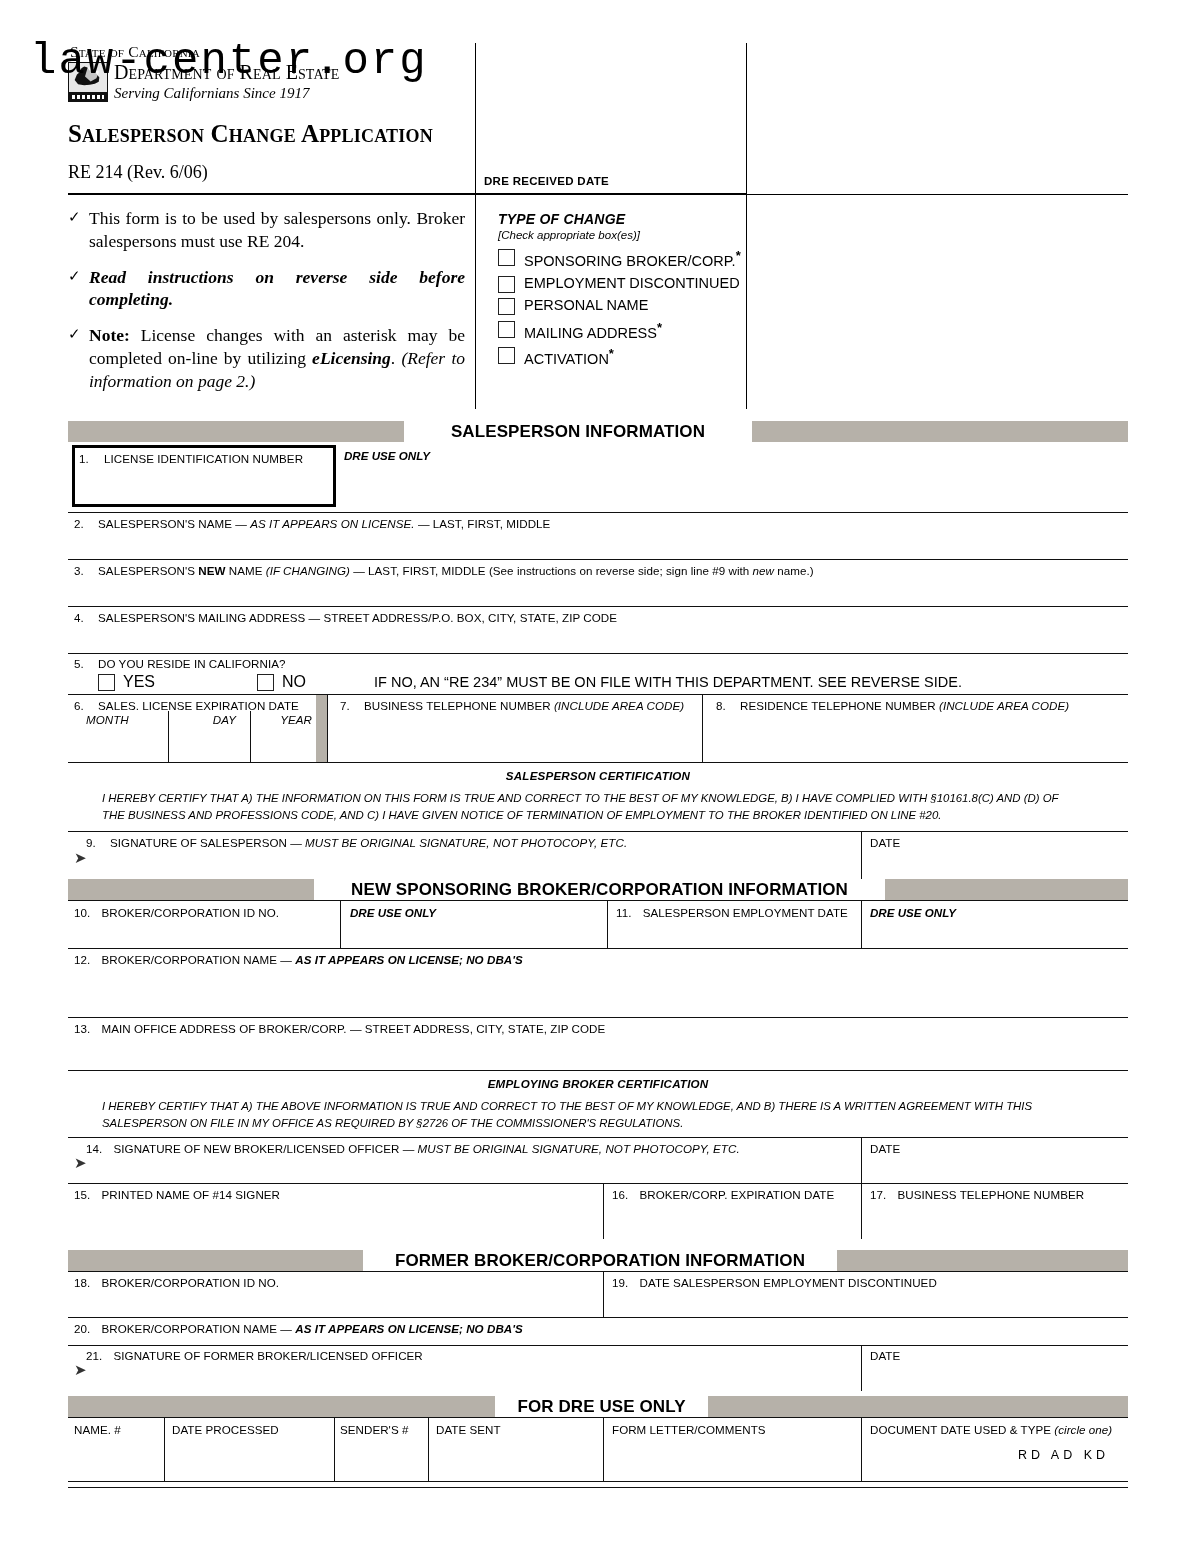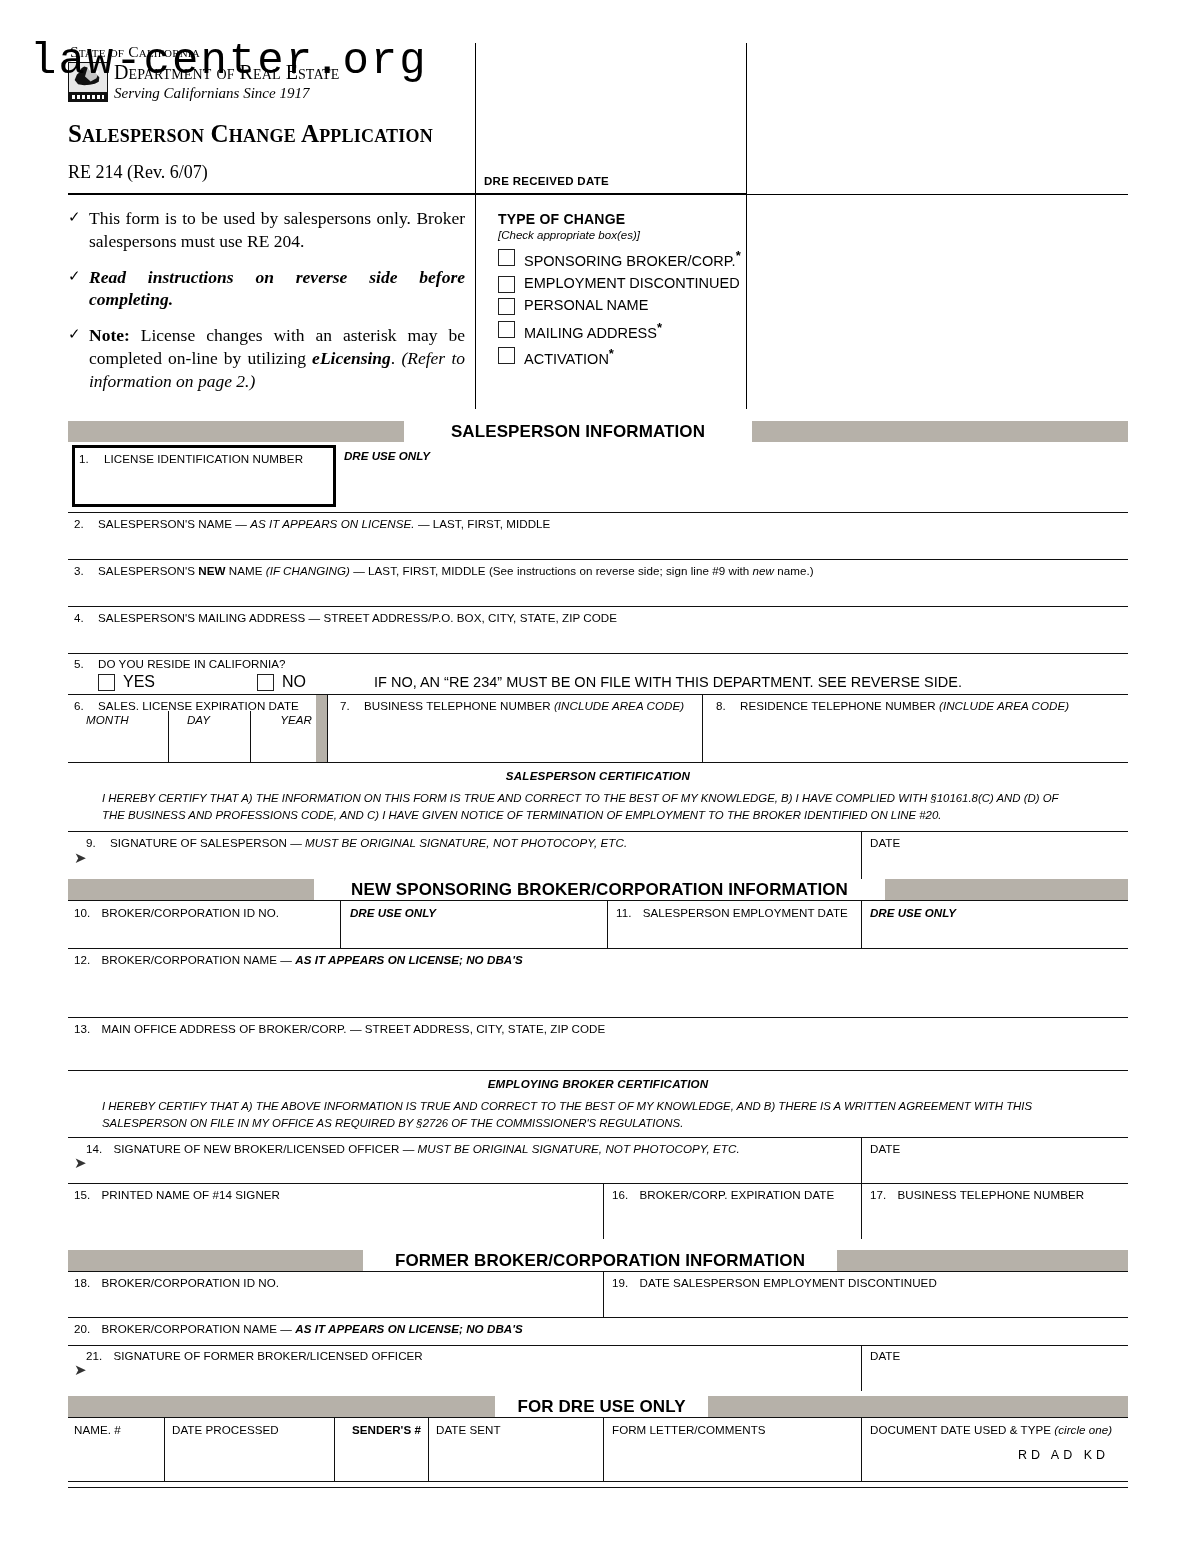--- a/index.html
+++ b/index.html
@@ -62,21 +62,21 @@
   .hb-right{position:absolute; left:679px; top:0; width:381px; height:214px;}
 
   .bullets{font-family:"Liberation Serif", serif; font-size:17.5px;
            line-height:1.3; padding:12px 10px 0 0;}
   .bullet{display:flex; gap:8px; margin-bottom:13px;}
   .bullet .chk{flex:none; width:13px; font-size:15px; line-height:1.35;}
   .bullet .txt{flex:1; text-align:justify;}
   .b-bold-ital{font-weight:bold; font-style:italic;}
 
   .toc{padding:16px 10px 0 22px;}
-  .toc-title{font-size:14px; font-weight:bold; letter-spacing:.2px;}
+  .toc-title{font-size:14px; font-weight:bold; font-style:italic; letter-spacing:.2px;}
   .toc-sub{font-size:11.5px; font-style:italic; margin:2px 0 7px 0;}
   .toc-item{display:flex; align-items:flex-start; gap:9px; margin-bottom:4.5px;}
   .cbox{width:15px; height:15px; border:1.6px solid #222; flex:none; margin-top:1px;
         background:#fff;}
   .toc-lbl{font-size:14.5px; line-height:1.2; white-space:nowrap;}
   .ast{font-size:13px; vertical-align:super; font-weight:bold;}
 
   
   .secbar{position:relative; height:21px; background:#b6b1a9; margin:0;}
   .secbar .white{position:absolute; top:0; height:21px; background:#fff;
@@ -139,21 +139,21 @@
             <div class="bear"></div>
               <div class="bear2"></div>
               <div class="strip"></div>
           </div>
           <div>
             <div class="dept-line small-caps">Department of Real Estate</div>
             <div class="serving-line">Serving Californians Since 1917</div>
           </div>
         </div>
         <div class="form-title small-caps">Salesperson Change Application</div>
-        <div class="form-rev">RE 214 (Rev. 6/07)</div>
+        <div class="form-rev">RE 214 (Rev. 6/06)</div>
         <div style="position:absolute;left:0;bottom:0;width:407px;border-top:1.5px solid #000;"></div>
       </div>
 
       <div class="hdr-mid">
         <div class="dre-recv">DRE RECEIVED DATE</div>
         <div style="position:absolute;left:0;bottom:0;width:100%;border-top:1.5px solid #000;"></div>
       </div>
 
       <div class="hdr-right"></div>
     </div>
@@ -268,21 +268,21 @@
     <div class="graybar-v" style="left:248px; top:0; height:68px;"></div>
     <div class="vline" style="left:259px;"></div>
     <div class="vline" style="left:634px;"></div>
 
     <div style="position:absolute; left:6px; top:4px;" class="lbl">
       <span class="num">6.</span>
       <span style="margin-left:11px;">SALES. LICENSE EXPIRATION DATE</span>
     </div>
     <div style="position:absolute; left:18px; top:18px; width:226px; display:flex;">
       <span class="lbl lbl-i" style="width:75px; text-align:left;">MONTH</span>
-      <span class="lbl lbl-i" style="width:75px; text-align:center;font-style:italic;">DAY</span>
+      <span class="lbl lbl-i" style="width:75px; text-align:right;font-style:italic;">DAY</span>
       <span class="lbl lbl-i" style="width:76px; text-align:right;">YEAR</span>
     </div>
     <div class="vline" style="left:100px; top:16px; bottom:0;"></div>
     <div class="vline" style="left:182px; top:16px; bottom:0;"></div>
     <div style="position:absolute; left:6px; top:16px; width:242px; height:52px;"></div>
 
     <div style="position:absolute; left:272px; top:4px;" class="lbl">
       <span class="num">7.</span>
       <span style="margin-left:11px;">BUSINESS TELEPHONE NUMBER </span><span class="lbl-i">(INCLUDE AREA CODE)</span>
     </div>
@@ -447,21 +447,21 @@
     <div class="vline" style="left:360px;"></div>
     <div class="vline" style="left:535px;"></div>
     <div class="vline" style="left:793px;"></div>
 
     <div style="position:absolute; left:6px; top:5px;" class="lbl">NAME. #</div>
     <div style="position:absolute; left:6px; top:20px; width:88px; height:44px;"></div>
 
     <div style="position:absolute; left:104px; top:5px;" class="lbl">DATE PROCESSED</div>
     <div style="position:absolute; left:100px; top:20px; width:162px; height:44px;"></div>
 
-    <div style="position:absolute; left:284px; top:5px;font-weight:bold;" class="lbl">SENDER'S #</div>
+    <div style="position:absolute; left:272px; top:5px;" class="lbl">SENDER'S #</div>
     <div style="position:absolute; left:270px; top:20px; width:87px; height:44px;"></div>
 
     <div style="position:absolute; left:368px; top:5px;" class="lbl">DATE SENT</div>
     <div style="position:absolute; left:364px; top:20px; width:167px; height:44px;"></div>
 
     <div style="position:absolute; left:544px; top:5px;" class="lbl">FORM LETTER/COMMENTS</div>
     <div style="position:absolute; left:540px; top:20px; width:249px; height:44px;"></div>
 
     <div style="position:absolute; left:802px; top:5px;" class="lbl">
       <span>DOCUMENT DATE USED &amp; TYPE </span><span class="circle-one">(circle one)</span>

